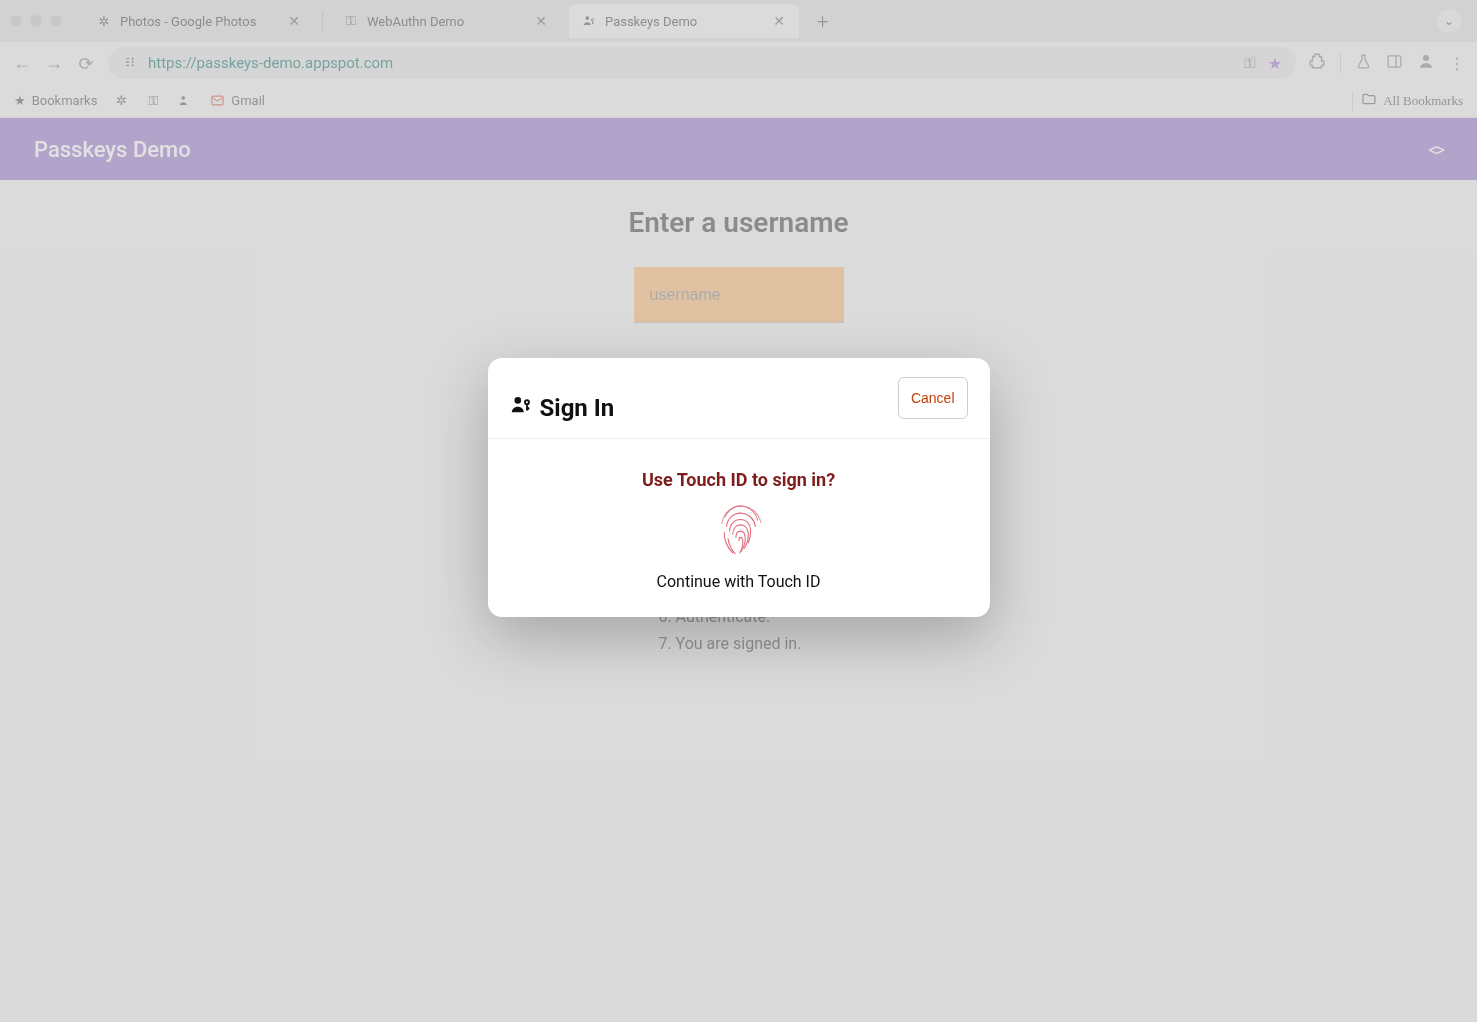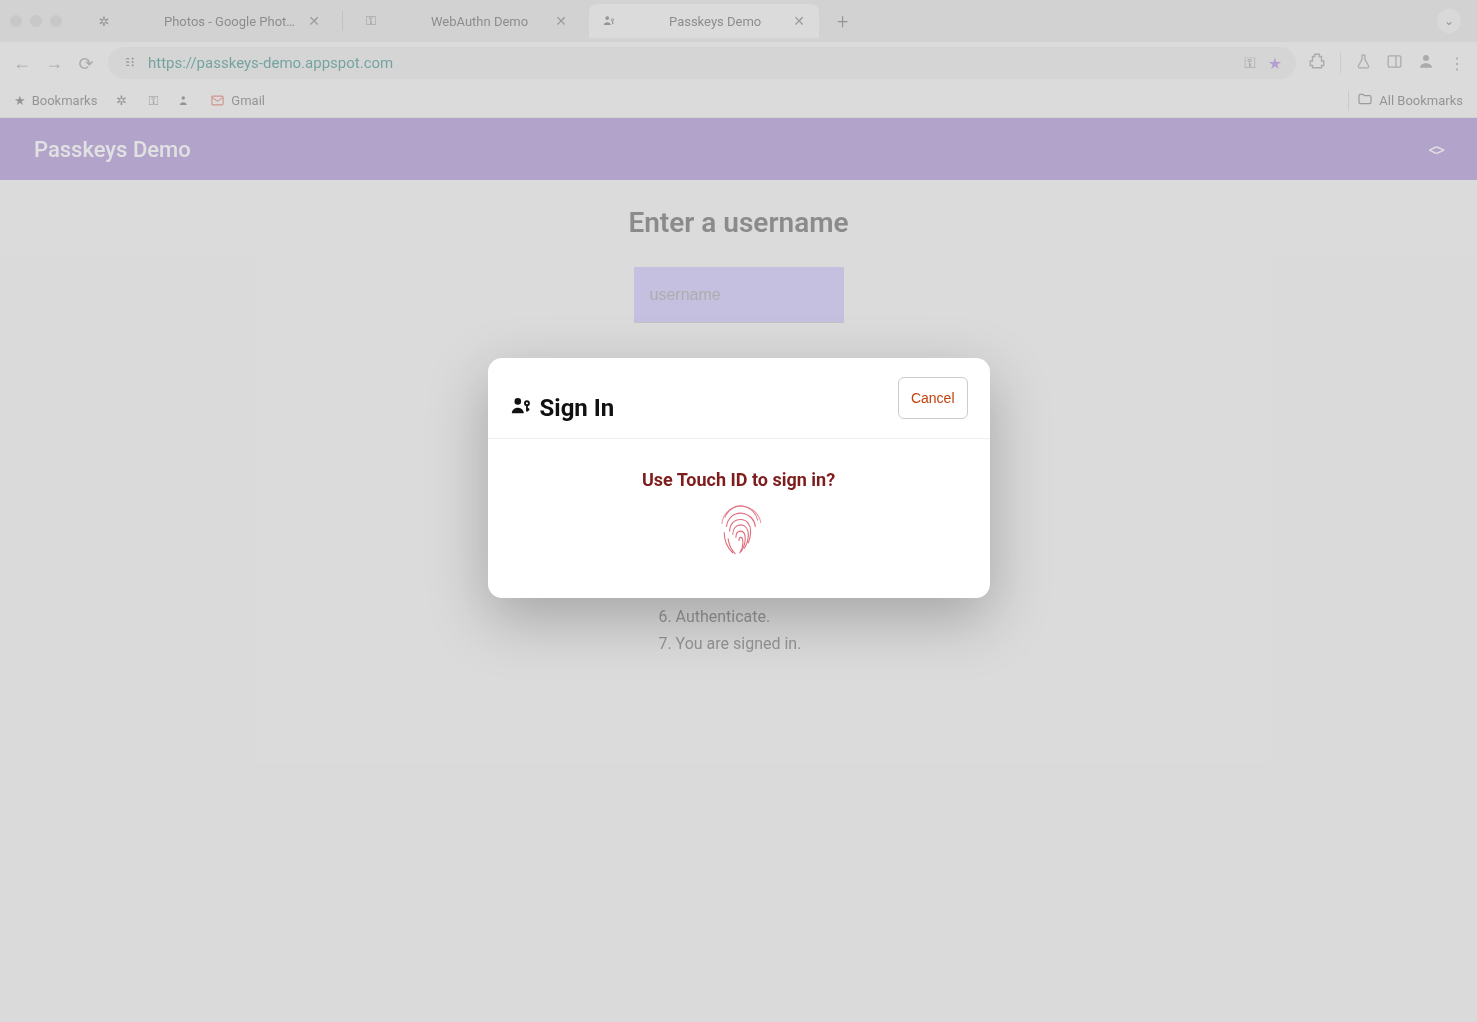--- a/index.html
+++ b/index.html
@@ -7,65 +7,65 @@
   body { background: #f1f1f1; overflow: hidden; position: relative; }
 
   
   .chrome { background: #dedede; }
   .tab-strip { display: flex; align-items: center; height: 42px; padding: 0 10px; gap: 8px; }
   .traffic-lights { display: flex; gap: 8px; margin-right: 14px; }
   .traffic-lights span { width: 12px; height: 12px; border-radius: 50%; background: #c8c8c8; }
   .tab { display: flex; align-items: center; height: 34px; padding: 0 12px; gap: 8px; min-width: 230px; max-width: 250px; color: #444; font-size: 13px; border-radius: 8px 8px 0 0; position: relative; }
   .tab.active { background: #f1f1f1; }
   .tab .favicon { width: 16px; height: 16px; display: flex; align-items: center; justify-content: center; font-size: 13px; color: #555;}
-  .tab .title { flex: 1; white-space: nowrap; overflow: hidden; text-overflow: ellipsis; margin-left: 44px; }
+  .tab .title { flex: 1; white-space: nowrap; overflow: hidden; text-overflow: ellipsis; }
   .tab .close { color: #666; font-size: 14px; cursor: pointer; padding: 0 2px; }
   .tab-sep { width: 1px; height: 20px; background: #bbb; }
   .new-tab { color: #555; font-size: 20px; padding: 0 10px; cursor: pointer; font-weight: 300; }
   .tab-trail { flex: 1; display: flex; justify-content: flex-end; align-items: center; padding-right: 6px;}
   .chev-down { width: 24px; height: 24px; border-radius: 50%; background: #eee; display:flex; align-items:center; justify-content:center; color:#555; font-size:12px;}
 
   .toolbar { display: flex; align-items: center; height: 42px; padding: 0 12px; gap: 12px; background: #f1f1f1; }
   .nav-btn { color: #888; font-size: 18px; cursor: pointer; width: 20px; text-align:center;}
   .addr-wrap { flex: 1; display: flex; align-items: center; background: #e5e5e5; border-radius: 18px; height: 32px; padding: 0 14px; gap: 10px; }
   .addr-icon { color: #666; font-size: 14px; }
   .addr { flex: 1; color: #0f766e; font-size: 15px; }
   .addr-right { display:flex; gap:12px; align-items:center; }
   .star { color: #9b6dd7; font-size: 16px; }
   .key-ic { color:#666; font-size:15px;}
   .tool-icons { display: flex; gap: 14px; align-items: center; color: #888; }
   .tool-icons span { font-size: 16px; cursor:pointer;}
   .tool-sep { width:1px; height:20px; background:#ccc;}
 
   .bookmarks-bar { display: flex; align-items: center; height: 34px; padding: 0 14px; gap: 16px; background: #f1f1f1; border-bottom: 1px solid #e0e0e0; font-size: 13px; color: #555;}
   .bm-item { display: flex; align-items: center; gap: 6px; cursor: pointer; }
-  .bm-right { margin-left: auto; display: flex; align-items: center; gap: 4px;}
+  .bm-right { margin-left: auto; display: flex; align-items: center; gap: 4px; font-family: Liberation Serif, serif;}
   .bm-sep { width:1px; height:20px; background:#ccc; margin-right:4px;}
 
   
   .page-header { background: #9575cd; color: #fff; height: 62px; display: flex; align-items: center; padding: 0 34px; justify-content: space-between;}
   .page-header h1 { font-size: 22px; font-weight: 500; }
   .code-toggle { font-size: 18px; letter-spacing: -2px; cursor:pointer;}
 
   .content { display: flex; flex-direction: column; align-items: center; padding-top: 26px; color: #3c3c3c; }
   .content h2 { font-size: 28px; font-weight: 600; color: #424242; }
   .input-wrap { margin-top: 28px; width: 210px; }
-  .input-wrap input { width: 100%; height: 56px; border: none; border-bottom: 1px solid #bbb; background: #c4b5fd; padding: 0 16px; font-size: 16px; color: #333; outline:none;}
+  .input-wrap input { width: 100%; height: 56px; border: none; border-bottom: 1px solid #bbb; background: #fdba74; padding: 0 16px; font-size: 16px; color: #333; outline:none;}
   .input-wrap input::placeholder { color: #8a8a8a; }
 
   .steps { margin-top: 280px; font-size: 16px; color: #555; line-height: 1.7; }
   .steps ol { list-style: decimal; }
 
   
   .dim { position: absolute; inset: 0; background: rgba(200,200,200,0.55); }
 
   
   .modal { position: absolute; width: 502px; left: 50%; transform: translateX(-50%); top: 358px; background: #fff; border-radius: 14px; box-shadow: 0 20px 60px rgba(0,0,0,0.25); overflow: hidden; }
   .modal-head { display: flex; align-items: center; justify-content: space-between; padding: 16px 22px; border-bottom: 1px solid #eee;}
-  .modal-title-wrap { display: flex; align-items: center; gap: 8px; margin-top: 20px; }
+  .modal-title-wrap { display: flex; gap: 8px; margin-top: 20px; }
   .modal-title-wrap .ic { font-size: 20px; position:relative;}
   .modal-title { font-size: 24px; font-weight: 700; color: #111; }
   .cancel-btn { background: #fff; border: 1px solid #ccc; border-radius: 6px; padding: 12px 12px; font-size: 14px; color: #c2410c; cursor: pointer; }
   .modal-body { padding: 30px 30px 26px; text-align: center; }
   .modal-q { font-size: 18px; font-weight: 700; color: #7f1d1d; margin-bottom: 10px;}
   .modal-desc { font-size: 14.5px; color: #333; line-height: 1.45; max-width: 400px; margin: 0 auto 28px;}
   .fingerprint { width: 50px; height: 56px; margin: 0 auto 16px; }
   .fingerprint svg { width:100%; height:100%; }
   .touch-label { font-size: 16px; color: #111; }
 
@@ -244,14 +244,15 @@
         <path d="M10 30c2-14 14-24 28-22 11 1.6 20 10 22 21" opacity="0.7"></path>
         <path d="M16 34c1-10 9-18 20-17 9 1 16 8 17 17"></path>
         <path d="M20 40c0-9 6-15 14-15 8 0 13 7 13 15 0 5-1 10-3 15"></path>
         <path d="M24 44c0-7 4-12 10-12s10 5 10 13c0 6-2 12-5 17"></path>
         <path d="M28 48c0-5 2-8 6-8s6 4 6 10c0 6-2 11-5 16"></path>
         <path d="M32 52c0-3 1-4 2-4 2 0 3 3 3 7 0 5-2 10-4 13"></path>
         <path d="M18 50c1 7 4 14 9 19"></path>
         <path d="M13 42c0 9 4 19 11 26"></path>
       </svg>
     </div>
+    <div class="touch-label">Continue with Touch ID</div>
   </div>
 </div>
 
 </body></html>

